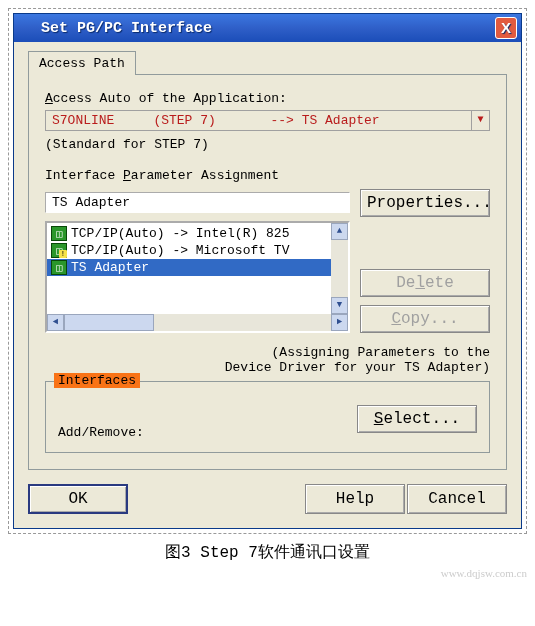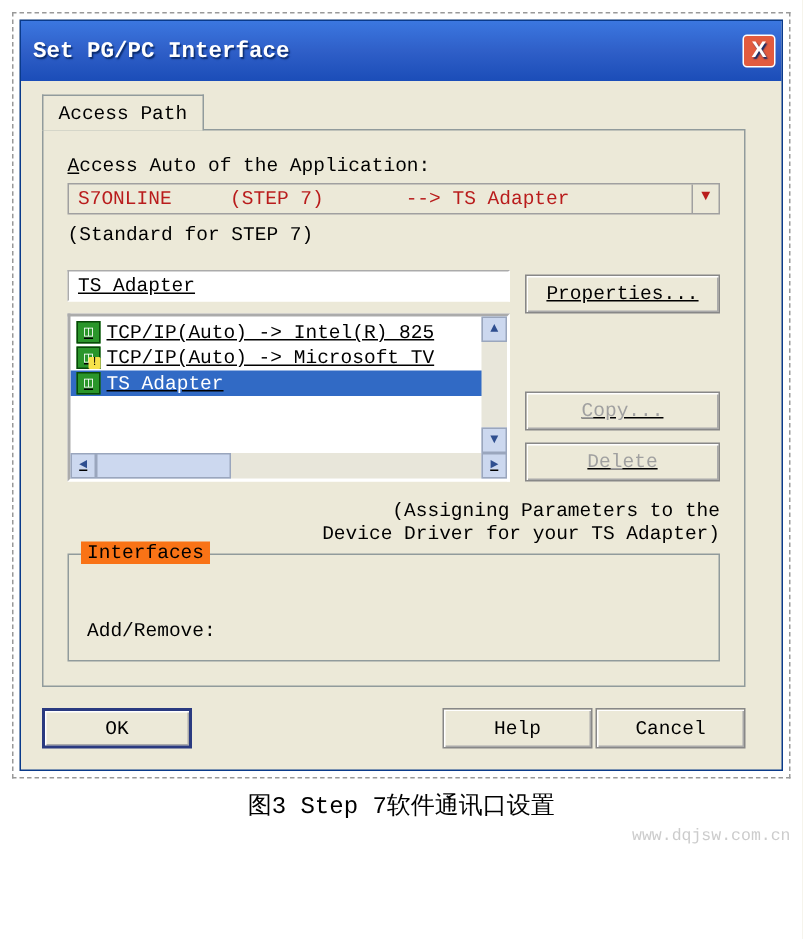--- a/index.html
+++ b/index.html
@@ -16,45 +16,45 @@
     padding: 4px;
     width: 519px;
   }
   .window {
     border: 1px solid #0a3a8a;
     background: #ece9d8;
     width: 100%;
   }
   .titlebar {
     background: linear-gradient(to bottom, #3b77e0 0%, #2f5fc8 50%, #1b4db8 100%);
-    height: 40px;
+    height: 28px;
     display: flex;
     align-items: center;
-    padding: 0 4px 0 8px;
+    padding: 0 4px 0 27px;
     color: #fff;
     font-weight: bold;
     font-size: 15px;
     text-shadow: 1px 1px 1px #0a2a6a;
   }
   .titlebar .title-text { flex: 1; }
   .close-btn {
     width: 22px;
     height: 22px;
     background: #e25b3f;
     border: 1px solid #fff;
     border-radius: 3px;
     color: #fff;
     font-weight: bold;
     font-family: Arial, sans-serif;
     text-align: center;
     line-height: 20px;
     cursor: pointer;
   }
   .client {
-    padding: 8px 24px 14px 14px;
+    padding: 8px 14px 14px 14px;
   }
   .tabstrip {
     display: flex;
     position: relative;
     top: 1px;
     z-index: 2;
   }
   .tab {
     background: #ece9d8;
     border: 1px solid #919b9c;
@@ -79,21 +79,21 @@
   }
   .dropdown-text { flex:1; padding: 2px 6px; white-space: pre; }
   .dropdown-arrow {
     width: 18px;
     border-left: 1px solid #a0a0a0;
     text-align: center;
     line-height: 18px;
     font-size: 10px;
   }
   .hint { margin-bottom: 16px; }
-  .row { display:flex; gap:10px; align-items:center;text-decoration:underline; }
+  .row { display:flex; gap:10px; align-items:flex-end; }
   .col-left { flex:1; min-width:0; }
   .col-right { width:130px; display:flex; flex-direction:column; gap:8px; padding-top:2px; }
   .textbox {
     border: 1px inset #fff;
     background:#fff;
     padding:2px 6px;
     width:100%;
     margin-bottom:8px;
   }
   .listbox {
@@ -152,21 +152,21 @@
   }
   .btn {
     padding:4px 6px;
     border:1px solid #888;
     background:#ece9d8;
     box-shadow: 1px 1px 0 #fff inset, -1px -1px 0 #aaa inset;
     cursor:pointer;
     min-height:26px;
     text-align:center;
     font-family: "Courier New", monospace;
-    font-size:13px;
+    font-size:16px;
   }
   .btn[disabled] { color:#a0a0a0; cursor:default; }
   .note { margin-top:12px; margin-bottom:0;text-align:right; }
   .groupbox {
     border:1px solid #919b9c;
     padding:16px 12px 12px 12px;
     position:relative;
     margin-top:6px;
   }
   .groupbox .legend {
@@ -176,21 +176,21 @@
   .group-row { display:flex; align-items:center; }
   .group-row .gl { flex:1;margin-top:27px; }
   .bottom-buttons {
     display:flex; gap:2px;
     margin-top:14px;
   }
   .bottom-buttons .spacer { flex:1; }
   .bottom-buttons .btn { min-width:100px; }
   .btn.default { border:2px solid #2a3a80; box-shadow: 1px 1px 0 #fff inset, -1px -1px 0 #aaa inset; }
   .caption { text-align:center; margin-top:8px; font-family: SimSun, "Courier New", monospace; font-size:16px;}
-  .watermark { text-align:right; color:#ccc; font-size:11px; margin-top:4px; font-family:Liberation Mono, monospace;}
+  .watermark { text-align:right; color:#ccc; font-size:11px; margin-top:4px; font-family:Liberation Serif, serif;}
   .u { text-decoration:underline; }
 </style>
 </head>
 <body>
 
 <div class="outer-frame">
   <div class="window">
     <div class="titlebar">
       <span class="title-text">Set PG/PC Interface</span>
       <div class="close-btn">X</div>
@@ -202,20 +202,23 @@
       <div class="tab-panel">
         <div class="label">
           <span class="u">A</span><span>ccess Auto of the Application:</span>
         </div>
         <div class="dropdown">
           <div class="dropdown-text">S7ONLINE     (STEP 7)       --&gt; TS Adapter</div>
           <div class="dropdown-arrow">▼</div>
         </div>
         <div class="hint">(Standard for STEP 7)</div>
 
+        <div class="label">
+          <span>Interface </span><span class="u">P</span><span>arameter Assignment</span>
+        </div>
         <div class="row">
           <div class="col-left">
             <div class="textbox">TS Adapter</div>
             <div class="listbox">
               <div class="list-items" id="list-items">
                   <div class="list-item">
                     <span class="net-icon">◫</span>
                     <span>TCP/IP(Auto) -&gt; Intel(R) 825</span>
                   </div>
                   <div class="list-item">
@@ -236,31 +239,32 @@
                 <div class="sb-btn">◄</div>
                 <div class="thumb"></div>
                 <div class="sb-track"></div>
                 <div class="sb-btn">►</div>
               </div>
             </div>
           </div>
           <div class="col-right">
             <button class="btn">Properties...</button>
             <div style="height:36px"></div>
+            <button class="btn" disabled="">De<span class="u">l</span><span id="del-rest">ete</span></button>
             <button class="btn" disabled=""><span class="u">C</span><span id="copy-rest">opy...</span></button>
-            <button class="btn" disabled="">De<span class="u">l</span><span id="del-rest">ete</span></button>
           </div>
         </div>
         <div class="note" id="note-text" style="white-space: pre-line;">(Assigning Parameters to the
 Device Driver for your TS Adapter)</div>
 
         <div class="groupbox">
           <div class="legend">Interfaces</div>
           <div class="group-row">
             <div class="gl">Add/Remove:</div>
+            <button class="btn" style="min-width:120px"><span class="u">S</span><span id="sel-rest">elect...</span></button>
           </div>
         </div>
       </div>
 
       <div class="bottom-buttons">
         <button class="btn default">OK</button>
         <div class="spacer"></div>
         <button class="btn">Help</button>
         <button class="btn">Cancel</button>
       </div>

